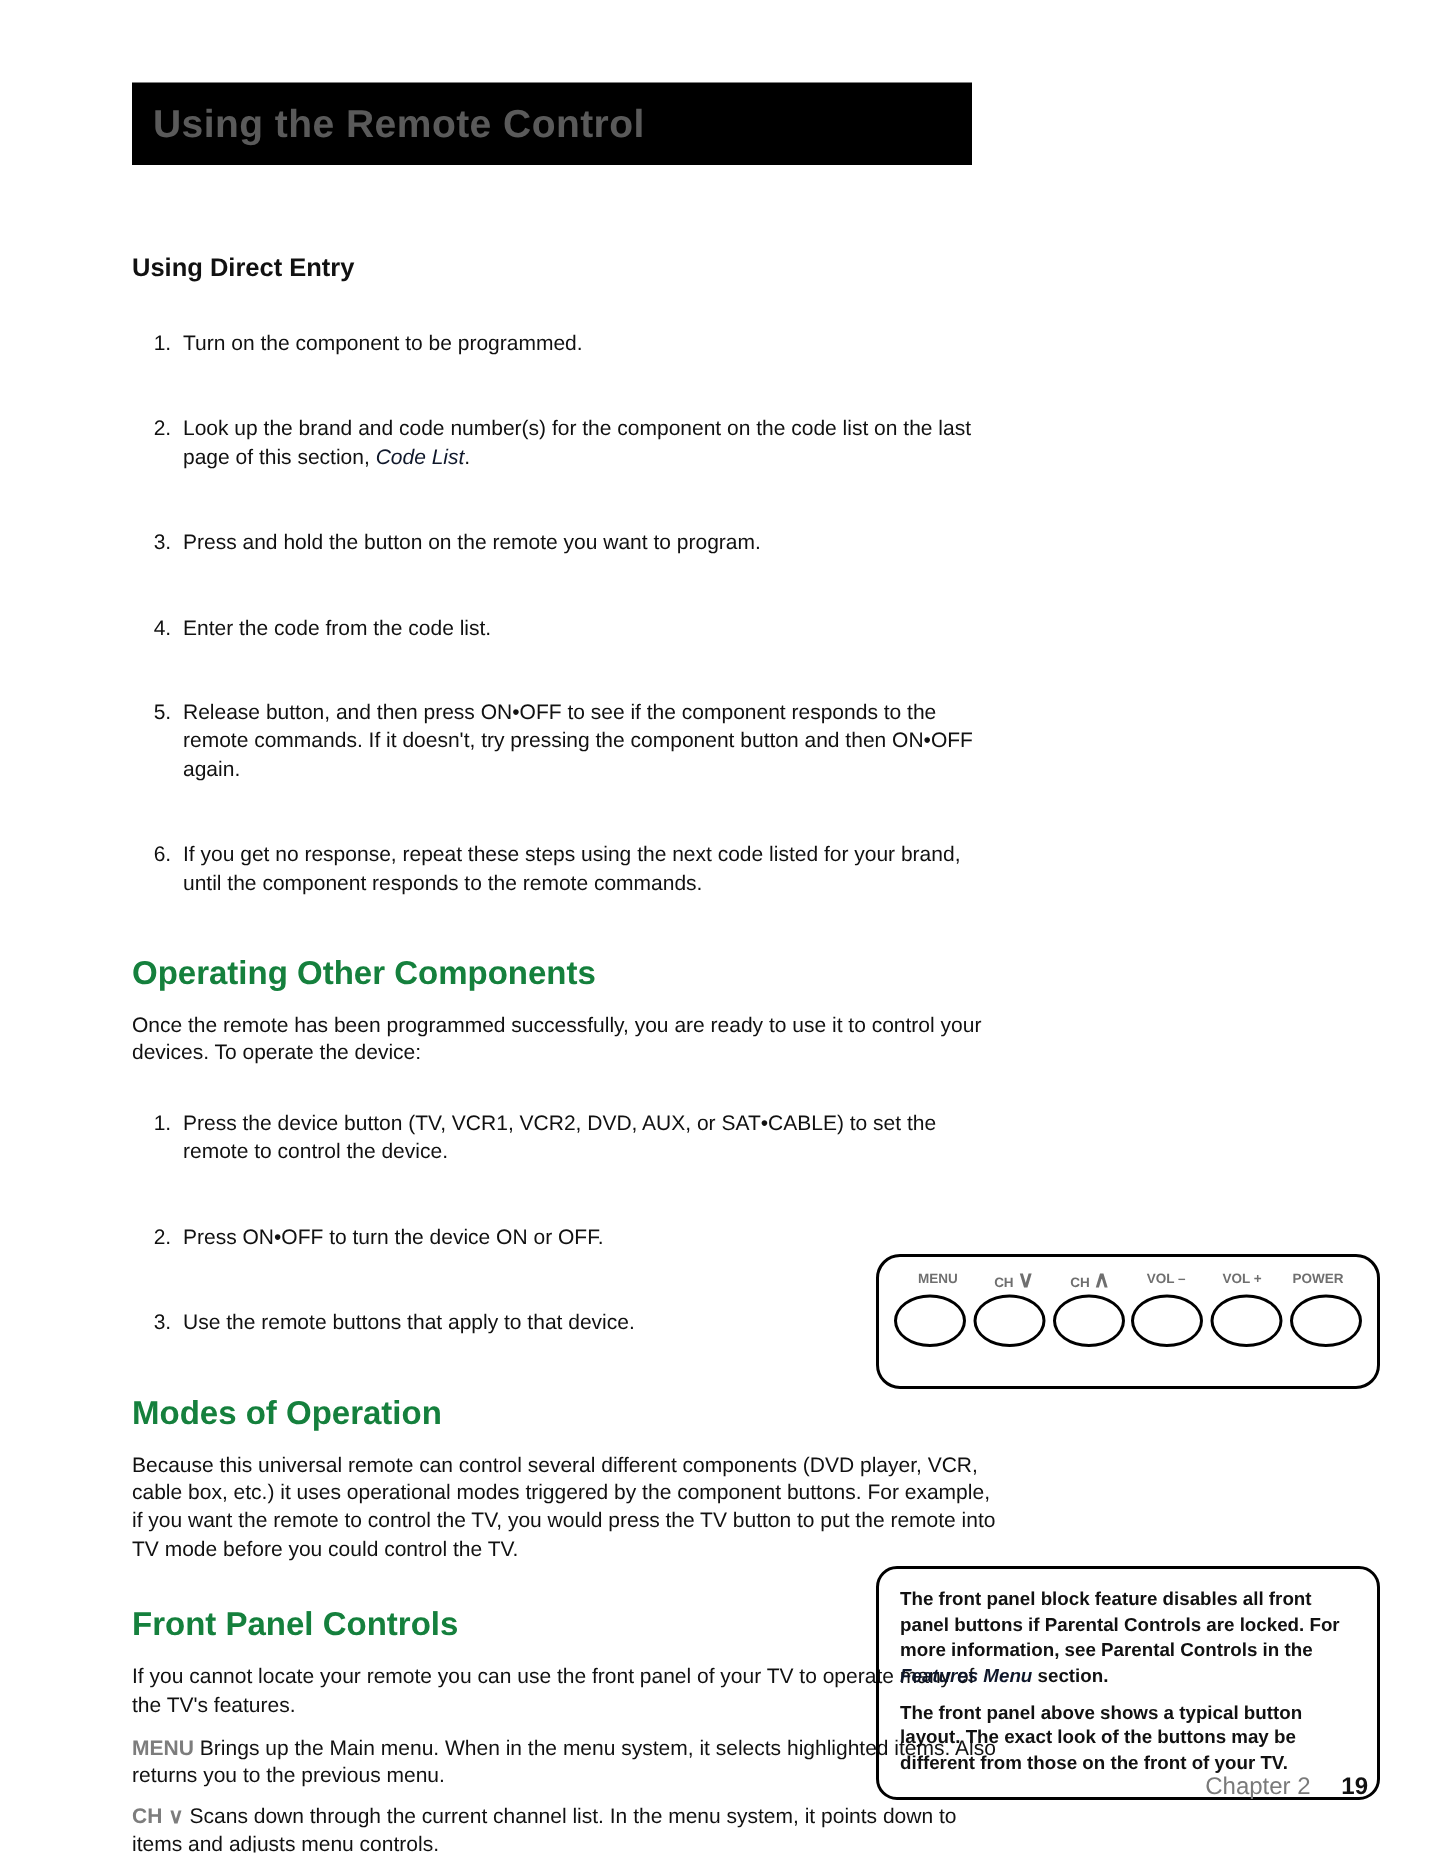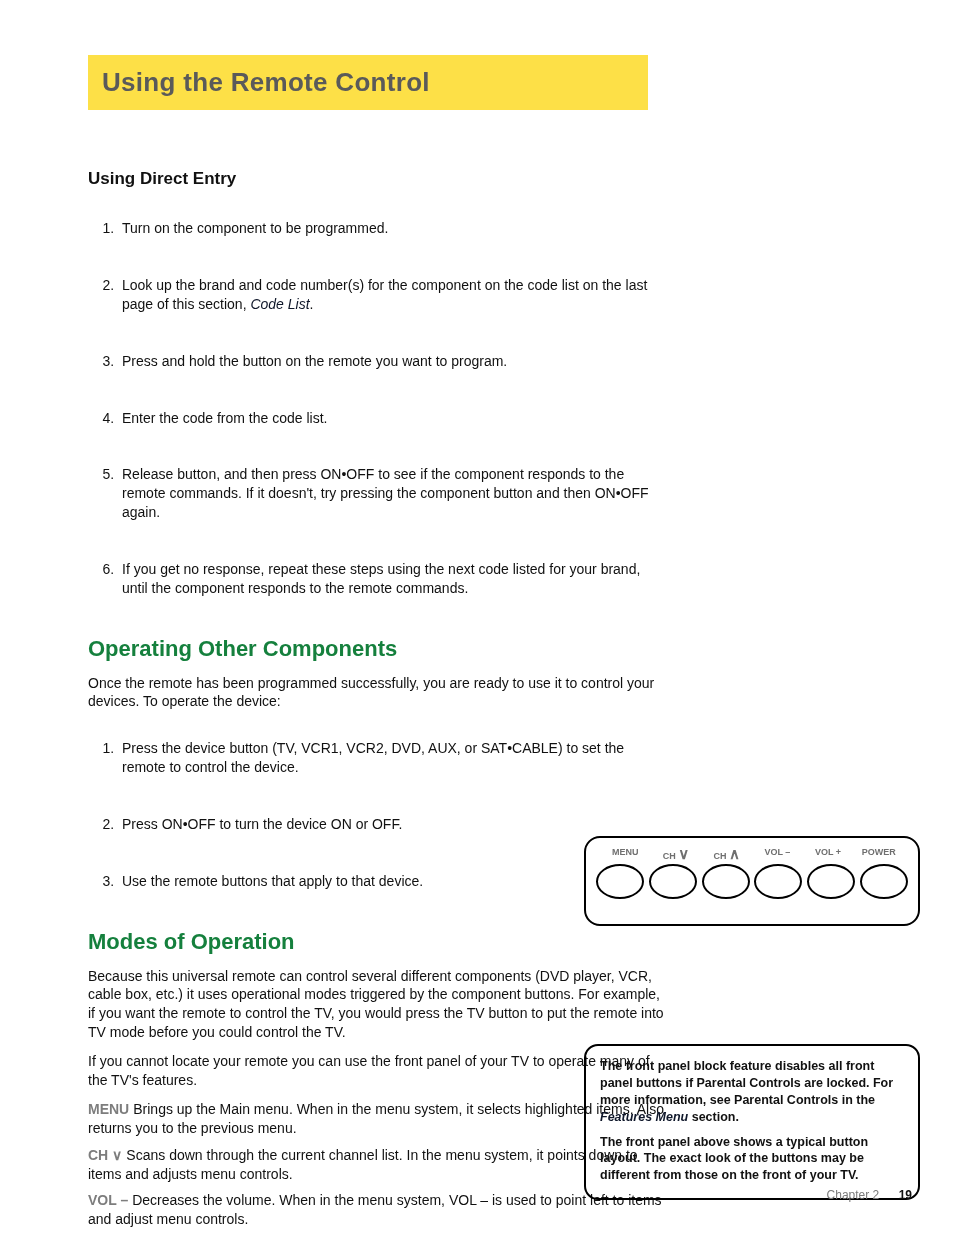--- a/index.html
+++ b/index.html
@@ -12,21 +12,21 @@
     color: #111;
     line-height: 1.35;
     position: relative;
   }
   .page-inner {
     padding: 55px 42px 40px 88px;
     position: relative;
     height: 100%;
   }
   .header-bar {
-    background: #fde047;
+    background: #000000;
     color: #fff;
     height: 55px;
     padding: 10px 14px;
     margin-bottom: 58px;
     width: 560px;
   }
   .header-bar .title {
     font-size: 26px;
     font-weight: 600;
     color: #5a5a5a;
@@ -116,21 +116,21 @@
     font-size: 12.5px;
     line-height: 1.35;
   }
   .side-note p { margin-bottom: 8px; font-weight: 700; }
   .side-note p:last-child { margin-bottom: 0; }
   .side-note .italic { font-weight: 700; }
   .footer {
     position: absolute;
     right: 42px;
     bottom: 32px;
-    font-size: 12px;
+    font-size: 16px;
     color: #7a7a7a;
   }
   .footer .pnum { color: #111; font-weight: 600; margin-left: 16px; }
 </style>
 </head>
 <body>
 
 <div class="page-inner">
 
   <div class="header-bar">
@@ -153,20 +153,21 @@
     <p class="para">Once the remote has been programmed successfully, you are ready to use it to control your devices. To operate the device:</p>
     <ol>
       <li><span>Press the device button (TV, VCR1, VCR2, DVD, AUX, or SAT•CABLE) to set the remote to control the device.</span></li>
       <li><span>Press ON•OFF to turn the device ON or OFF.</span></li>
       <li><span>Use the remote buttons that apply to that device.</span></li>
     </ol>
 
     <h2 class="big-section">Modes of Operation</h2>
     <p class="para">Because this universal remote can control several different components (DVD player, VCR, cable box, etc.) it uses operational modes triggered by the component buttons. For example, if you want the remote to control the TV, you would press the TV button to put the remote into TV mode before you could control the TV.</p>
 
+    <h2 class="big-section">Front Panel Controls</h2>
     <p class="para">If you cannot locate your remote you can use the front panel of your TV to operate many of the TV's features.</p>
 
     <div class="term-block">
       <span class="term">MENU</span><span>Brings up the Main menu. When in the menu system, it selects highlighted items. Also returns you to the previous menu.</span>
     </div>
     <div class="term-block">
       <span class="term">CH ∨</span><span>Scans down through the current channel list. In the menu system, it points down to items and adjusts menu controls.</span>
     </div>
     <div class="term-block">
       <span class="term">VOL –</span><span>Decreases the volume. When in the menu system, VOL – is used to point left to items and adjust menu controls.</span>

